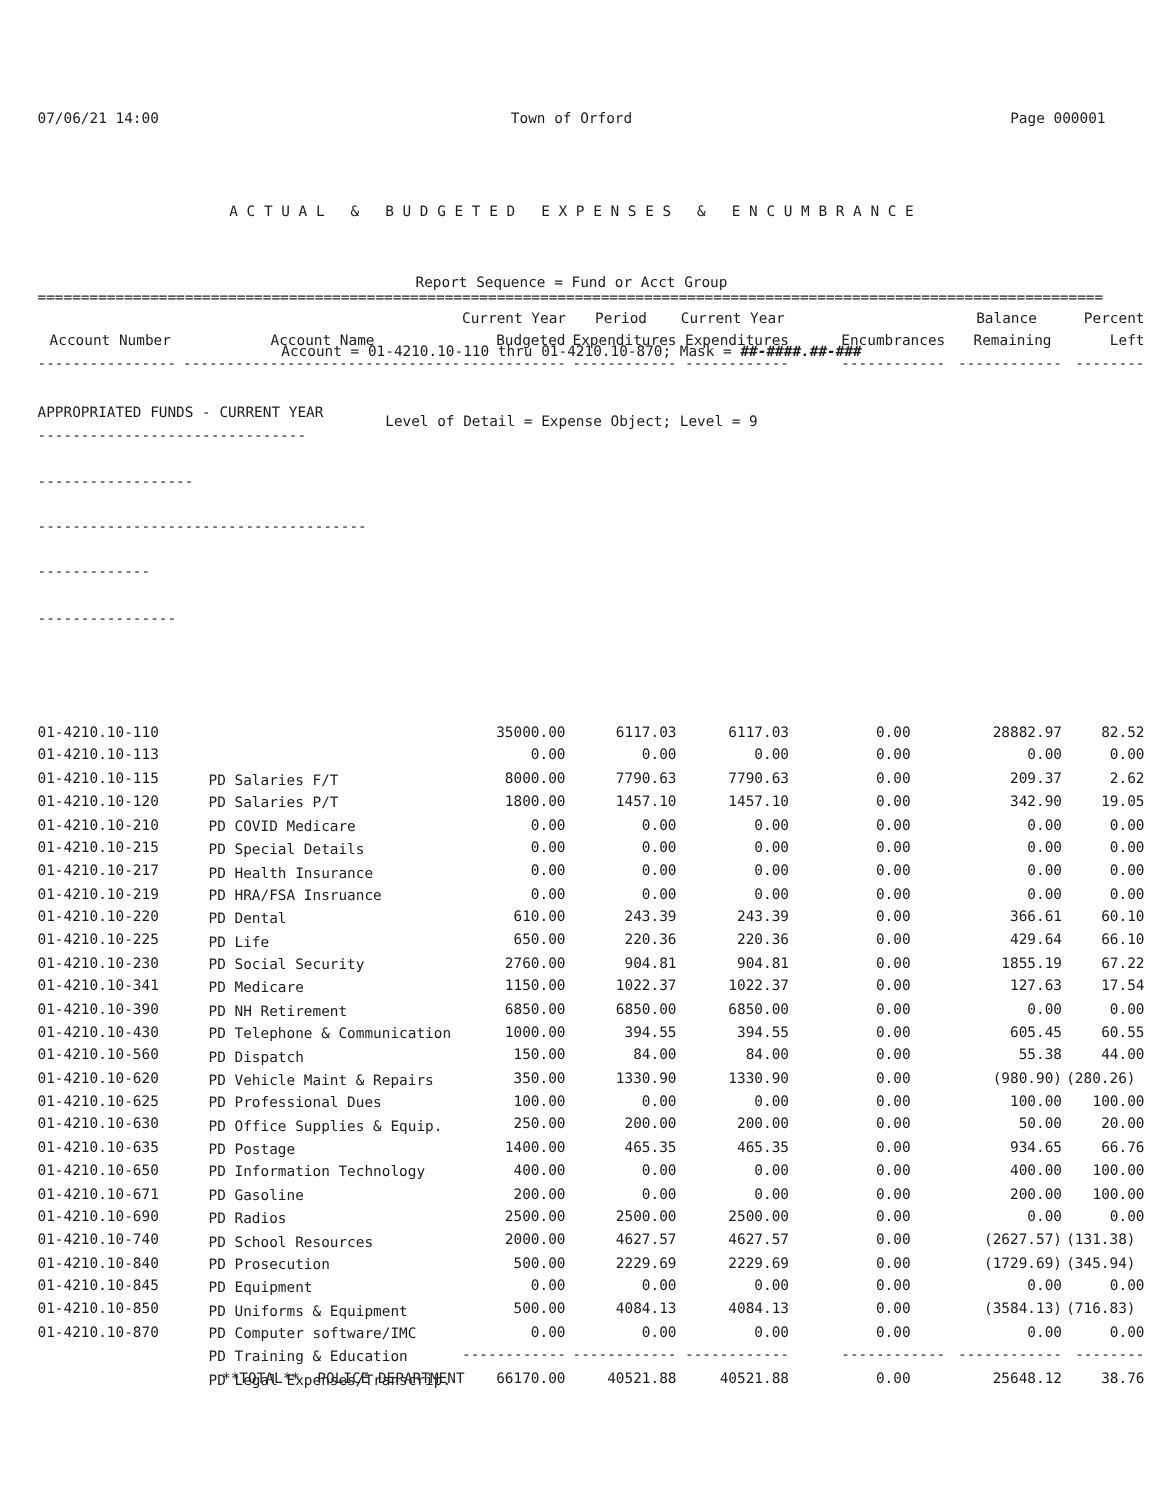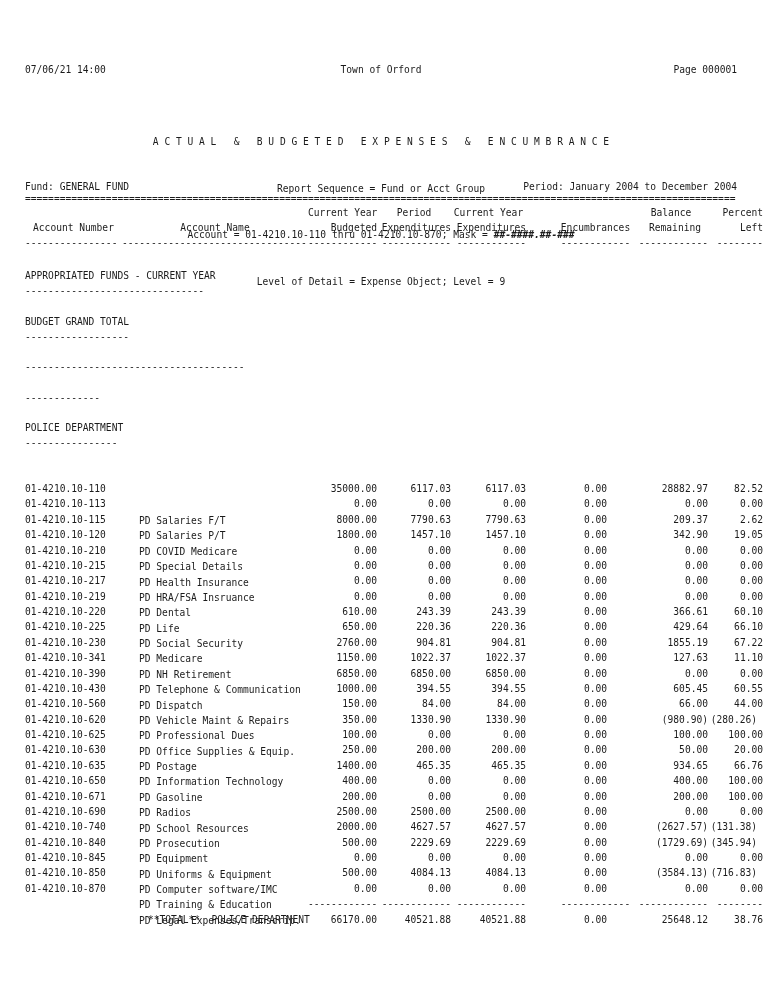--- a/index.html
+++ b/index.html
@@ -32,78 +32,72 @@
   .lft{text-align:left;}
   .pr{padding-right:7px;}
   .sp{height:15.2px;}
   .cT{width:283px;text-align:left;padding-left:123px;box-sizing:border-box;}
 </style>
 </head>
 <body>
 
 <div class="page">
 
-  <div class="abs flexline" style="top:62px;gap:41px;">
+  <div class="abs flexline" style="top:72px;gap:41px;">
     <span class="side-l">07/06/21 14:00</span>
     <span class="mid">Town of Orford</span>
     <span class="side-r">Page 000001</span>
   </div>
 
   <div class="abs ctrblock" style="top:103px;">
     <div>A C T U A L   &amp;   B U D G E T E D   E X P E N S E S   &amp;   E N C U M B R A N C E</div>
     <div>Report Sequence = Fund or Acct Group</div>
     <div><span>Account = 01-4210.10-110 thru 01-4210.10-870; Mask = </span><span class="mask">##-####.##-###</span></div>
     <div>Level of Detail = Expense Object; Level = 9</div>
   </div>
 
-  <div class="abs flexline" style="top:179px;">
-    <span style="white-space:pre;">Fund: GENERAL FUND</span>
-    <span style="white-space:pre;">Period: January 2004 to December 2004</span>
-  </div>
 
   <div class="abs divider" style="top:191px;">===========================================================================================================================</div>
 
   <div class="abs" style="top:205px;">
       <div class="line"><span class="cell cA lft"></span><span class="cell cB lft"></span><span class="cell c1 ">Current Year</span><span class="cell c2 ctr">Period</span><span class="cell c3 ctr">Current Year</span><span class="cell c4 "></span><span class="cell c5 ctr">Balance</span><span class="cell c6 ">Percent</span></div>
       <div class="line"><span class="cell cA ctr">Account Number</span><span class="cell cB ctr">Account Name</span><span class="cell c1 ">Budgeted</span><span class="cell c2 ">Expenditures</span><span class="cell c3 ">Expenditures</span><span class="cell c4 ">Encumbrances</span><span class="cell c5 pr">Remaining</span><span class="cell c6 ">Left</span></div>
       <div class="line"><span class="cell cA lft">----------------</span><span class="cell cB lft">--------------------------------</span><span class="cell c1 ">------------</span><span class="cell c2 ">------------</span><span class="cell c3 ">------------</span><span class="cell c4 ">------------</span><span class="cell c5 ">------------</span><span class="cell c6 ">--------</span></div>
     </div>
 
   <div class="abs" style="top:268px;">
       <div class="line" style="display: block;">APPROPRIATED FUNDS - CURRENT YEAR</div>
       <div class="line" style="display: block;">-------------------------------</div>
       <div class="sp"></div>
-      <div class="line" style="display: block;">BUDGET GRAND TOTAL</div>
       <div class="line" style="display: block;">------------------</div>
       <div class="sp"></div>
       <div class="line" style="display: block;">--------------------------------------</div>
       <div class="sp"></div>
       <div class="line" style="display: block;">-------------</div>
       <div class="sp"></div>
-      <div class="line" style="display: block;">POLICE DEPARTMENT</div>
       <div class="line" style="display: block;">----------------</div>
       <div class="sp"></div>
     </div>
 
   <div class="abs rows" style="top:481px;">
       <div class="line"><span class="cell cA">01-4210.10-110</span><span class="cell cB nm">PD Salaries F/T</span><span class="cell c1">35000.00</span><span class="cell c2">6117.03</span><span class="cell c3">6117.03</span><span class="cell c4">0.00</span><span class="cell c5">28882.97</span><span class="cell c6">82.52</span></div>
       <div class="line"><span class="cell cA">01-4210.10-113</span><span class="cell cB nm">PD Salaries P/T</span><span class="cell c1">0.00</span><span class="cell c2">0.00</span><span class="cell c3">0.00</span><span class="cell c4">0.00</span><span class="cell c5">0.00</span><span class="cell c6">0.00</span></div>
       <div class="line"><span class="cell cA">01-4210.10-115</span><span class="cell cB nm">PD COVID Medicare</span><span class="cell c1">8000.00</span><span class="cell c2">7790.63</span><span class="cell c3">7790.63</span><span class="cell c4">0.00</span><span class="cell c5">209.37</span><span class="cell c6">2.62</span></div>
       <div class="line"><span class="cell cA">01-4210.10-120</span><span class="cell cB nm">PD Special Details</span><span class="cell c1">1800.00</span><span class="cell c2">1457.10</span><span class="cell c3">1457.10</span><span class="cell c4">0.00</span><span class="cell c5">342.90</span><span class="cell c6">19.05</span></div>
       <div class="line"><span class="cell cA">01-4210.10-210</span><span class="cell cB nm">PD Health Insurance</span><span class="cell c1">0.00</span><span class="cell c2">0.00</span><span class="cell c3">0.00</span><span class="cell c4">0.00</span><span class="cell c5">0.00</span><span class="cell c6">0.00</span></div>
       <div class="line"><span class="cell cA">01-4210.10-215</span><span class="cell cB nm">PD HRA/FSA Insruance</span><span class="cell c1">0.00</span><span class="cell c2">0.00</span><span class="cell c3">0.00</span><span class="cell c4">0.00</span><span class="cell c5">0.00</span><span class="cell c6">0.00</span></div>
       <div class="line"><span class="cell cA">01-4210.10-217</span><span class="cell cB nm">PD Dental</span><span class="cell c1">0.00</span><span class="cell c2">0.00</span><span class="cell c3">0.00</span><span class="cell c4">0.00</span><span class="cell c5">0.00</span><span class="cell c6">0.00</span></div>
       <div class="line"><span class="cell cA">01-4210.10-219</span><span class="cell cB nm">PD Life</span><span class="cell c1">0.00</span><span class="cell c2">0.00</span><span class="cell c3">0.00</span><span class="cell c4">0.00</span><span class="cell c5">0.00</span><span class="cell c6">0.00</span></div>
       <div class="line"><span class="cell cA">01-4210.10-220</span><span class="cell cB nm">PD Social Security</span><span class="cell c1">610.00</span><span class="cell c2">243.39</span><span class="cell c3">243.39</span><span class="cell c4">0.00</span><span class="cell c5">366.61</span><span class="cell c6">60.10</span></div>
       <div class="line"><span class="cell cA">01-4210.10-225</span><span class="cell cB nm">PD Medicare</span><span class="cell c1">650.00</span><span class="cell c2">220.36</span><span class="cell c3">220.36</span><span class="cell c4">0.00</span><span class="cell c5">429.64</span><span class="cell c6">66.10</span></div>
       <div class="line"><span class="cell cA">01-4210.10-230</span><span class="cell cB nm">PD NH Retirement</span><span class="cell c1">2760.00</span><span class="cell c2">904.81</span><span class="cell c3">904.81</span><span class="cell c4">0.00</span><span class="cell c5">1855.19</span><span class="cell c6">67.22</span></div>
-      <div class="line"><span class="cell cA">01-4210.10-341</span><span class="cell cB nm">PD Telephone &amp; Communication</span><span class="cell c1">1150.00</span><span class="cell c2">1022.37</span><span class="cell c3">1022.37</span><span class="cell c4">0.00</span><span class="cell c5">127.63</span><span class="cell c6">11.10</span></div>
+      <div class="line"><span class="cell cA">01-4210.10-341</span><span class="cell cB nm">PD Telephone &amp; Communication</span><span class="cell c1">1150.00</span><span class="cell c2">1022.37</span><span class="cell c3">1022.37</span><span class="cell c4">0.00</span><span class="cell c5">127.63</span><span class="cell c6">17.54</span></div>
       <div class="line"><span class="cell cA">01-4210.10-390</span><span class="cell cB nm">PD Dispatch</span><span class="cell c1">6850.00</span><span class="cell c2">6850.00</span><span class="cell c3">6850.00</span><span class="cell c4">0.00</span><span class="cell c5">0.00</span><span class="cell c6">0.00</span></div>
       <div class="line"><span class="cell cA">01-4210.10-430</span><span class="cell cB nm">PD Vehicle Maint &amp; Repairs</span><span class="cell c1">1000.00</span><span class="cell c2">394.55</span><span class="cell c3">394.55</span><span class="cell c4">0.00</span><span class="cell c5">605.45</span><span class="cell c6">60.55</span></div>
-      <div class="line"><span class="cell cA">01-4210.10-560</span><span class="cell cB nm">PD Professional Dues</span><span class="cell c1">150.00</span><span class="cell c2">84.00</span><span class="cell c3">84.00</span><span class="cell c4">0.00</span><span class="cell c5">66.00</span><span class="cell c6">44.00</span></div>
+      <div class="line"><span class="cell cA">01-4210.10-560</span><span class="cell cB nm">PD Professional Dues</span><span class="cell c1">150.00</span><span class="cell c2">84.00</span><span class="cell c3">84.00</span><span class="cell c4">0.00</span><span class="cell c5">55.38</span><span class="cell c6">44.00</span></div>
       <div class="line"><span class="cell cA">01-4210.10-620</span><span class="cell cB nm">PD Office Supplies &amp; Equip.</span><span class="cell c1">350.00</span><span class="cell c2">1330.90</span><span class="cell c3">1330.90</span><span class="cell c4">0.00</span><span class="cell c5" style="margin-right: -6px;">(980.90)</span><span class="cell c6" style="margin-right: -6px;">(280.26)</span></div>
       <div class="line"><span class="cell cA">01-4210.10-625</span><span class="cell cB nm">PD Postage</span><span class="cell c1">100.00</span><span class="cell c2">0.00</span><span class="cell c3">0.00</span><span class="cell c4">0.00</span><span class="cell c5">100.00</span><span class="cell c6">100.00</span></div>
       <div class="line"><span class="cell cA">01-4210.10-630</span><span class="cell cB nm">PD Information Technology</span><span class="cell c1">250.00</span><span class="cell c2">200.00</span><span class="cell c3">200.00</span><span class="cell c4">0.00</span><span class="cell c5">50.00</span><span class="cell c6">20.00</span></div>
       <div class="line"><span class="cell cA">01-4210.10-635</span><span class="cell cB nm">PD Gasoline</span><span class="cell c1">1400.00</span><span class="cell c2">465.35</span><span class="cell c3">465.35</span><span class="cell c4">0.00</span><span class="cell c5">934.65</span><span class="cell c6">66.76</span></div>
       <div class="line"><span class="cell cA">01-4210.10-650</span><span class="cell cB nm">PD Radios</span><span class="cell c1">400.00</span><span class="cell c2">0.00</span><span class="cell c3">0.00</span><span class="cell c4">0.00</span><span class="cell c5">400.00</span><span class="cell c6">100.00</span></div>
       <div class="line"><span class="cell cA">01-4210.10-671</span><span class="cell cB nm">PD School Resources</span><span class="cell c1">200.00</span><span class="cell c2">0.00</span><span class="cell c3">0.00</span><span class="cell c4">0.00</span><span class="cell c5">200.00</span><span class="cell c6">100.00</span></div>
       <div class="line"><span class="cell cA">01-4210.10-690</span><span class="cell cB nm">PD Prosecution</span><span class="cell c1">2500.00</span><span class="cell c2">2500.00</span><span class="cell c3">2500.00</span><span class="cell c4">0.00</span><span class="cell c5">0.00</span><span class="cell c6">0.00</span></div>
       <div class="line"><span class="cell cA">01-4210.10-740</span><span class="cell cB nm">PD Equipment</span><span class="cell c1">2000.00</span><span class="cell c2">4627.57</span><span class="cell c3">4627.57</span><span class="cell c4">0.00</span><span class="cell c5" style="margin-right: -6px;">(2627.57)</span><span class="cell c6" style="margin-right: -6px;">(131.38)</span></div>
       <div class="line"><span class="cell cA">01-4210.10-840</span><span class="cell cB nm">PD Uniforms &amp; Equipment</span><span class="cell c1">500.00</span><span class="cell c2">2229.69</span><span class="cell c3">2229.69</span><span class="cell c4">0.00</span><span class="cell c5" style="margin-right: -6px;">(1729.69)</span><span class="cell c6" style="margin-right: -6px;">(345.94)</span></div>
       <div class="line"><span class="cell cA">01-4210.10-845</span><span class="cell cB nm">PD Computer software/IMC</span><span class="cell c1">0.00</span><span class="cell c2">0.00</span><span class="cell c3">0.00</span><span class="cell c4">0.00</span><span class="cell c5">0.00</span><span class="cell c6">0.00</span></div>

